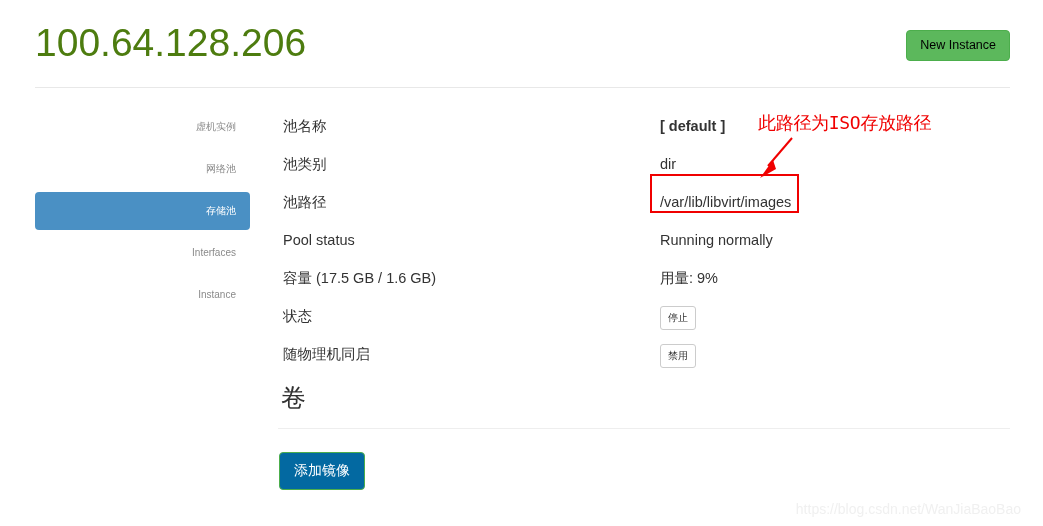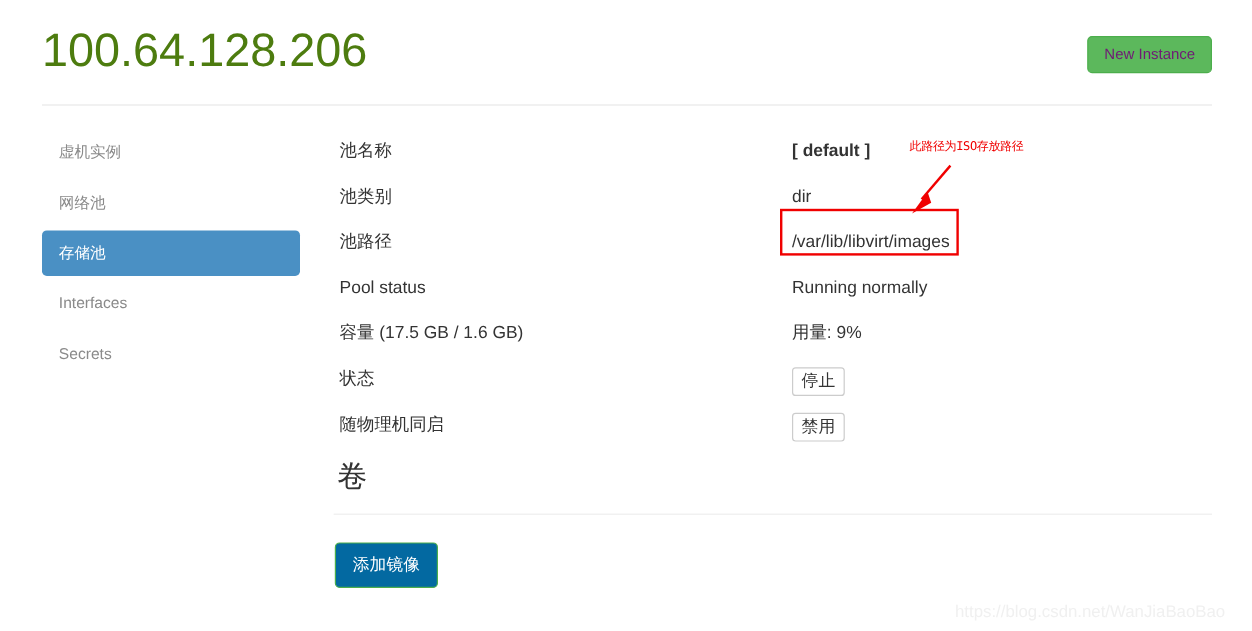--- a/index.html
+++ b/index.html
@@ -32,21 +32,21 @@
     line-height: 46px;
     white-space: nowrap;
   }
   #new-instance-button {
     position: absolute;
     right: 33px;
     top: 30px;
     background: #5cb85c;
     border: 1px solid #4cae4c;
     border-radius: 4px;
-    color: #701a75;
+    color: #000000;
     font-size: 12.5px;
     padding: 7px 13px 8px 13px;
     line-height: 14px;
     cursor: pointer;
     white-space: nowrap;
     box-sizing: border-box;
   }
   #top-divider {
     position: absolute;
     left: 35px;
@@ -58,28 +58,29 @@
 
   
   #sidebar {
     position: absolute;
     left: 35px;
     top: 108px;
     width: 215px;
   }
   .nav-item {
     display: block;
-    font-size: 13px;
+    font-size: 10px;
     line-height: 18px;
     color: #8a8a8a;
     padding: 10px 14px;
     border-radius: 4px;
     margin-bottom: 4px;
     cursor: pointer;
     white-space: nowrap;
+    text-align: right;
   }
   .nav-item.active {
     background: #4a90c4;
     color: #ffffff;
   }
 
   
   #detail-list {
     position: absolute;
     left: 283px;
@@ -109,21 +110,21 @@
   }
   .detail-value.strong {
     font-weight: bold;
   }
   .mini-button {
     display: inline-block;
     border: 1px solid #cccccc;
     border-radius: 3px;
     background: #ffffff;
     color: #333333;
-    font-size: 14px;
+    font-size: 10px;
     line-height: 15px;
     padding: 3px 7px 4px 7px;
     cursor: pointer;
     white-space: nowrap;
   }
 
   
   #volumes-heading {
     position: absolute;
     left: 281px;
@@ -166,21 +167,21 @@
     height: 39px;
     border: 2px solid #f00000;
     box-sizing: border-box;
     pointer-events: none;
   }
   #annotation-text {
     position: absolute;
     left: 758px;
     top: 113px;
     font-family: "DejaVu Sans Mono", "Liberation Mono", monospace;
-    font-size: 10px;
+    font-size: 18px;
     line-height: 20px;
     color: #f00000;
     white-space: nowrap;
     letter-spacing: -0.3px;
   }
   #annotation-arrow {
     position: absolute;
     left: 752px;
     top: 132px;
     width: 50px;
@@ -208,21 +209,21 @@
 
   <button id="new-instance-button">New Instance</button>
 
   <div id="top-divider"></div>
 
   <nav id="sidebar">
     <div class="nav-item">虚机实例</div>
     <div class="nav-item">网络池</div>
     <div class="nav-item active">存储池</div>
     <div class="nav-item">Interfaces</div>
-    <div class="nav-item">Secrets</div>
+    <div class="nav-item">Instance</div>
   </nav>
 
   <div id="detail-list">
 
     <div class="detail-row">
       <span class="detail-label">池名称</span>
       <span class="detail-value strong">[ default ]</span>
     </div>
 
     <div class="detail-row">

